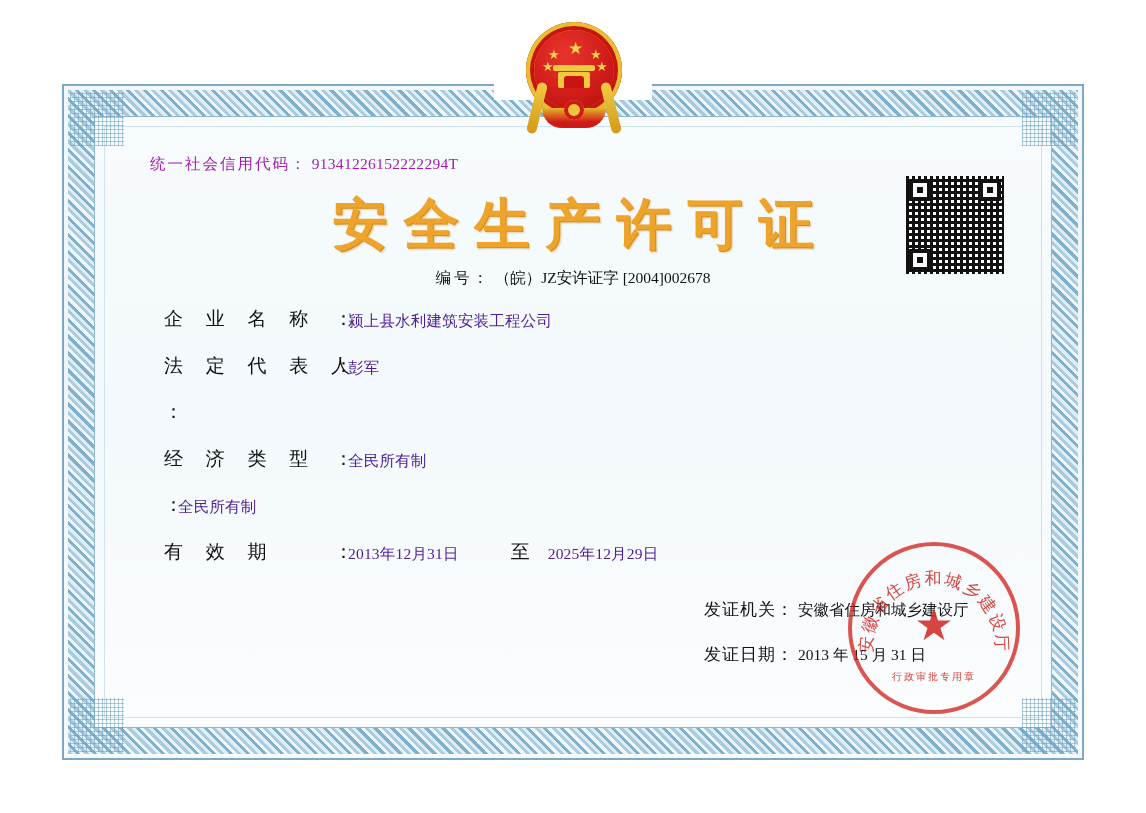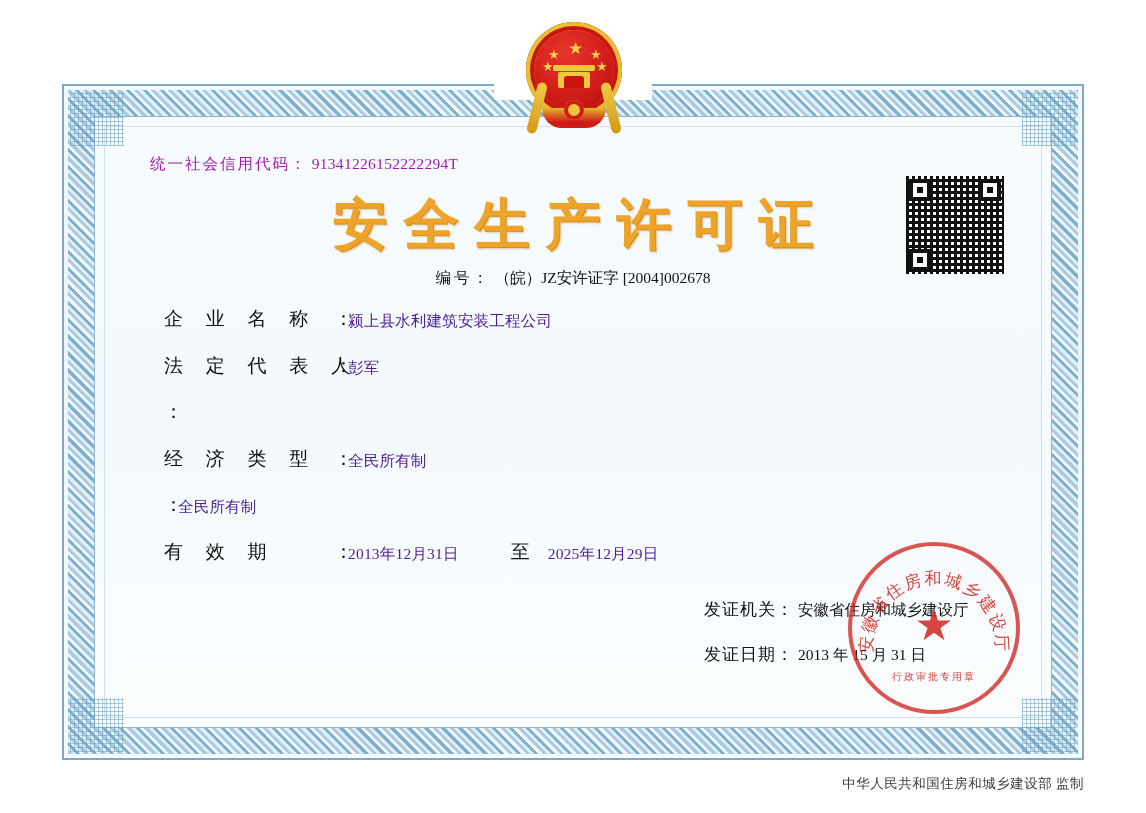--- a/index.html
+++ b/index.html
@@ -469,15 +469,14 @@
         <path id="arcpath" d="M 20,100 A 62,62 0 0 1 144,100"></path>
       </defs>
       <text>
         <textPath href="#arcpath" startOffset="50%" text-anchor="middle">安徽省住房和城乡建设厅</textPath>
       </text>
     </svg>
     <div class="seal-star">★</div>
     <div class="seal-bottom">行政审批专用章</div>
   </div>
 
-  <div class="footer">中华人民共和国住房和城乡建设部 监制</div>
 
 </div>
 
 </body></html>

